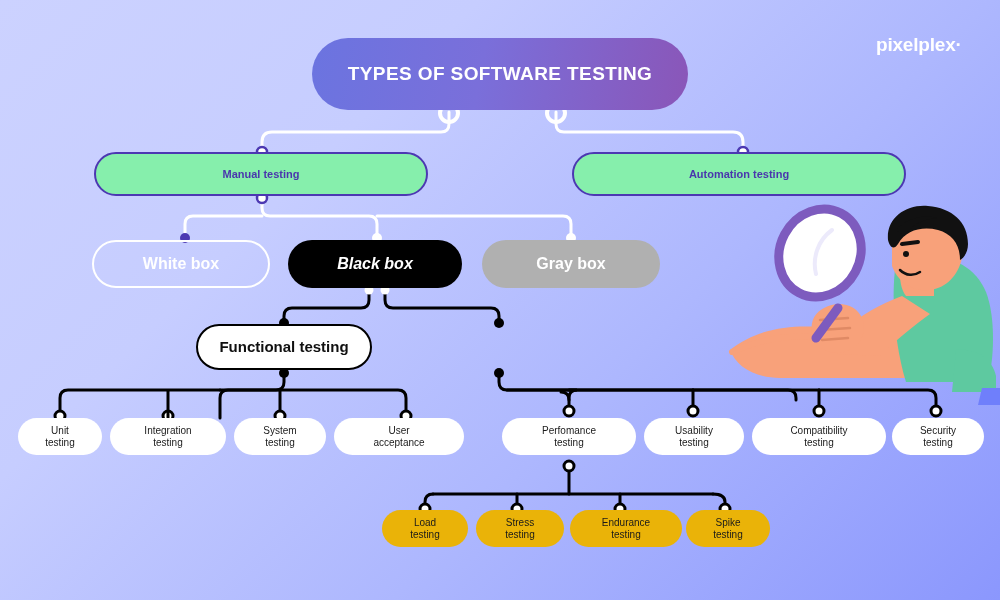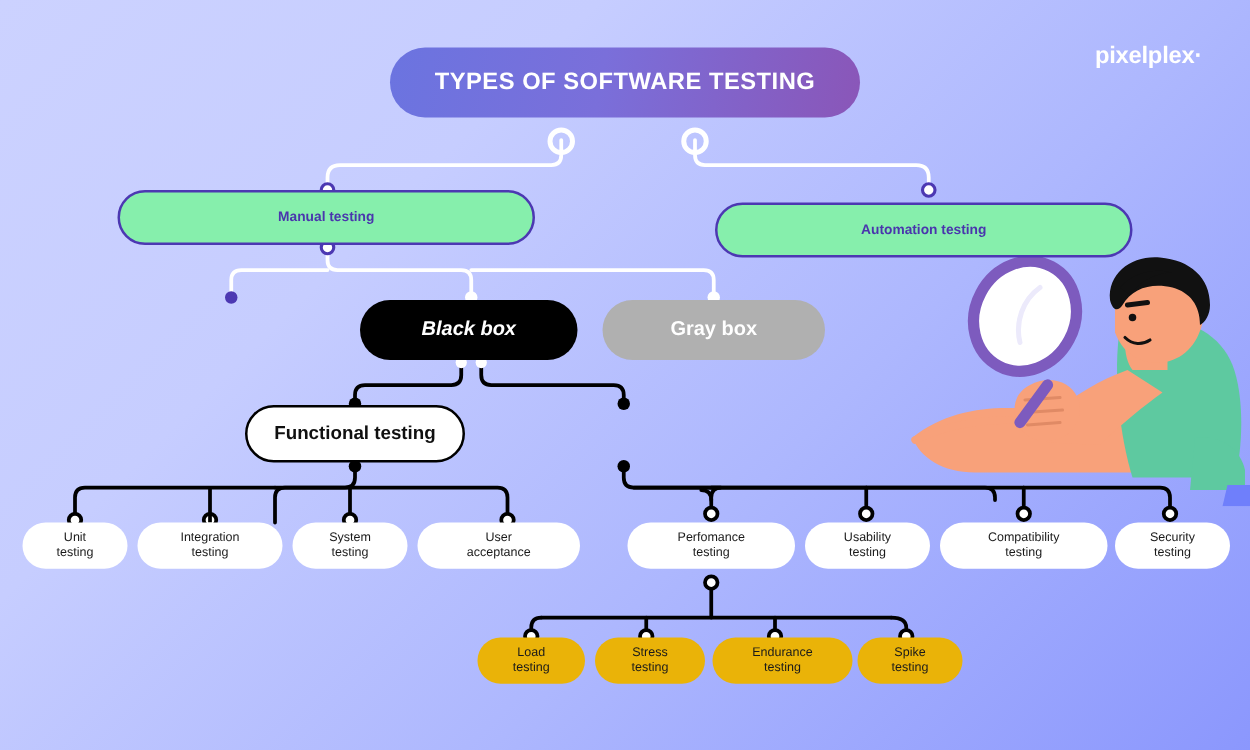--- a/index.html
+++ b/index.html
@@ -21,31 +21,31 @@
   .logo .dot { font-size:19px; }
 
   svg.wires { position:absolute; inset:0; width:1000px; height:600px; pointer-events:none; }
 
   .node {
     position:absolute; display:flex; align-items:center; justify-content:center;
     text-align:center; border-radius:999px; line-height:1.15;
   }
 
   .title-node {
-    left:312px; top:38px; width:376px; height:56px;
+    left:312px; top:38px; width:376px; height:72px;
     background:linear-gradient(100deg,#6b74e0 0%, #7a6fda 45%, #8a56b8 100%);
     color:#fff; font-size:19px; font-weight:700; letter-spacing:0.4px;
   }
 
   .lvl2 {
     height:44px; background:#86efac; border:2.5px solid #4c38b2;
     color:#4a36ad; font-size:11px; font-weight:700;
   }
   .n-manual { left:94px; top:152px; width:334px; }
-  .n-auto   { left:572px; top:162px; width:334px; }
+  .n-auto   { left:572px; top:152px; width:334px; }
 
   .lvl3 { height:48px; font-size:16px; font-weight:700; }
   .n-white { left:92px; top:240px; width:178px; background:transparent; border:2.5px solid #ffffff; color:#ffffff; }
   .n-black { left:288px; top:240px; width:174px; background:#000000; color:#ffffff;font-style:italic; }
   .n-gray  { left:482px; top:240px; width:178px; background:#b0b0b0; color:#ffffff; }
 
   .lvl4 {
     height:46px; background:#ffffff; border:2.5px solid #000000;
     color:#101010; font-size:15px; font-weight:700;
   }
@@ -186,20 +186,23 @@
     <span>TYPES OF SOFTWARE TESTING</span>
   </div>
 
   <div class="node lvl2 n-manual">
     <span>Manual testing</span>
   </div>
   <div class="node lvl2 n-auto">
     <span>Automation testing</span>
   </div>
 
+  <div class="node lvl3 n-white">
+    <span>White box</span>
+  </div>
   <div class="node lvl3 n-black">
     <span>Black box</span>
   </div>
   <div class="node lvl3 n-gray">
     <span>Gray box</span>
   </div>
 
   <div class="node lvl4 n-func">
     <span>Functional testing</span>
   </div>

